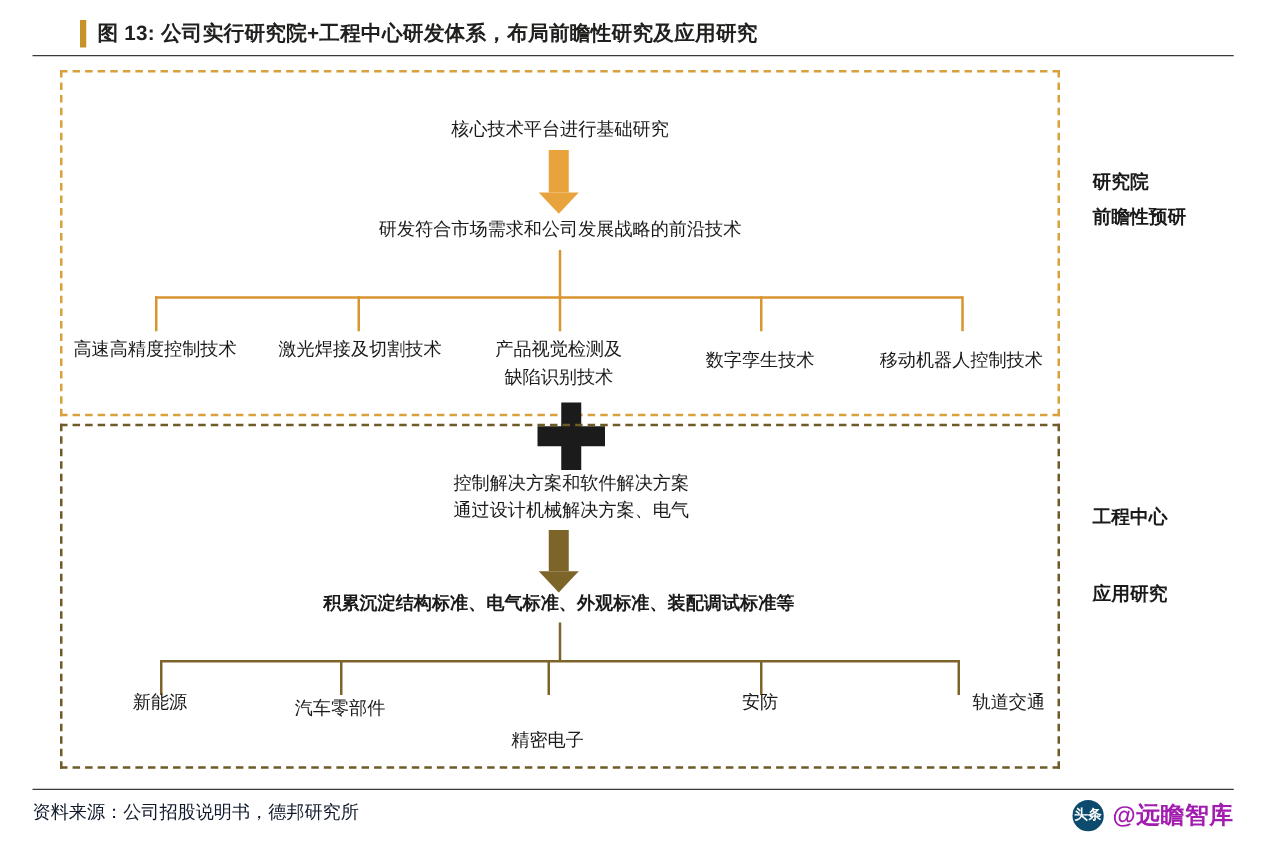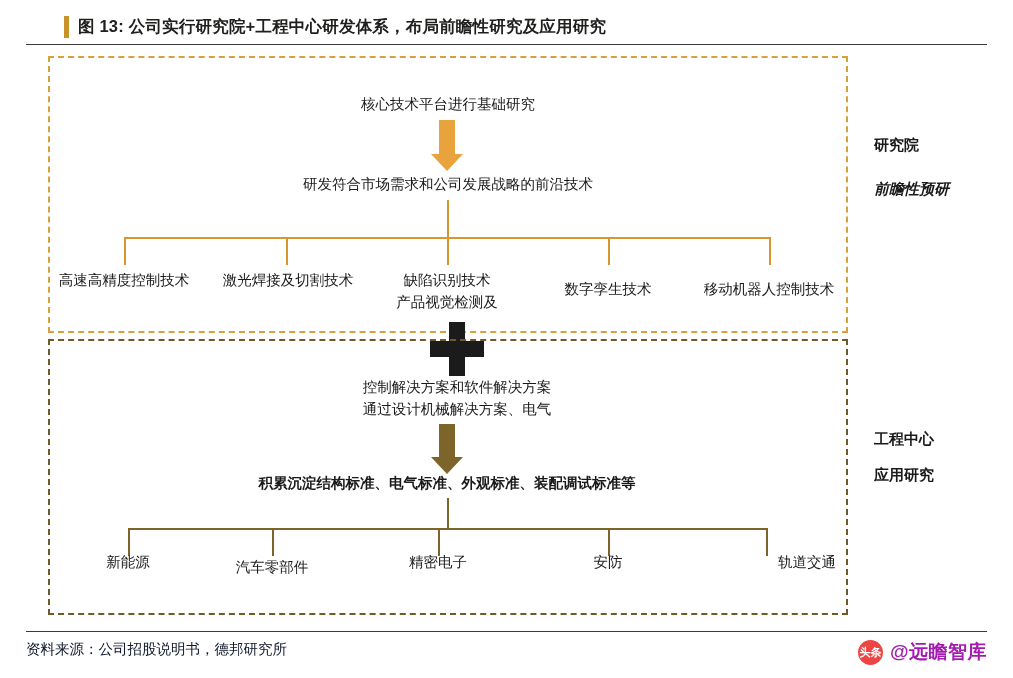--- a/index.html
+++ b/index.html
@@ -73,21 +73,21 @@
     right: 26px;
     top: 639px;
     display: flex;
     align-items: center;
     gap: 7px;
   }
   .wm-badge {
     width: 25px;
     height: 25px;
     border-radius: 50%;
-    background: #ef4444;
+    background: #0c4a6e;
     color: #ffffff;
     font-size: 11px;
     font-weight: bold;
     display: flex;
     align-items: center;
     justify-content: center;
     line-height: 1;
   }
   .wm-text {
     font-size: 19px;
@@ -120,22 +120,22 @@
   
   .side-label {
     position: absolute;
     font-size: 15px;
     font-weight: bold;
     color: #1a1a1a;
     white-space: nowrap;
     text-align: center;
   }
   .side-upper-1 { left: 874px; top: 136px; }
-  .side-upper-2 { left: 874px; top: 180px; font-style: italic; }
-  .side-lower-1 { left: 874px; top: 430px; }
+  .side-upper-2 { left: 874px; top: 164px; }
+  .side-lower-1 { left: 874px; top: 404px; }
   .side-lower-2 { left: 874px; top: 466px; }
 
   
   .node {
     position: absolute;
     font-size: 14.5px;
     color: #1a1a1a;
     text-align: center;
     line-height: 1.45;
     white-space: nowrap;
@@ -216,22 +216,22 @@
 <div class="hline c-orange" style="left:124px; top:237px; width:646px;"></div>
 <div class="vline c-orange" style="left:124px; top:237px; height:28px;"></div>
 <div class="vline c-orange" style="left:286px; top:237px; height:28px;"></div>
 <div class="vline c-orange" style="left:447px; top:237px; height:28px;"></div>
 <div class="vline c-orange" style="left:608px; top:237px; height:28px;"></div>
 <div class="vline c-orange" style="left:769px; top:237px; height:28px;"></div>
 
 <div class="node" style="left:34px; top:270px; width:180px;">高速高精度控制技术</div>
 <div class="node" style="left:198px; top:270px; width:180px;">激光焊接及切割技术</div>
 <div class="node" style="left:372px; top:270px; width:150px; line-height:1.5;">
+  <div>产品视觉检测及</div>
   <div>缺陷识别技术</div>
-  <div>产品视觉检测及</div>
 </div>
 <div class="node" style="left:533px; top:279px; width:150px;">数字孪生技术</div>
 <div class="node" style="left:684px; top:279px; width:170px;">移动机器人控制技术</div>
 
 <div class="plus">
   <div class="bar-h"></div>
   <div class="bar-v"></div>
 </div>
 
 <div class="box-lower"></div>
@@ -254,21 +254,21 @@
 <div class="vline c-brown" style="left:447px; top:498px; height:30px;"></div>
 <div class="hline c-brown" style="left:128px; top:528px; width:640px;"></div>
 <div class="vline c-brown" style="left:128px; top:528px; height:28px;"></div>
 <div class="vline c-brown" style="left:272px; top:528px; height:28px;"></div>
 <div class="vline c-brown" style="left:438px; top:528px; height:28px;"></div>
 <div class="vline c-brown" style="left:608px; top:528px; height:28px;"></div>
 <div class="vline c-brown" style="left:766px; top:528px; height:28px;"></div>
 
 <div class="node" style="left:58px; top:552px; width:140px;">新能源</div>
 <div class="node" style="left:202px; top:557px; width:140px;">汽车零部件</div>
-<div class="node" style="left:368px; top:552px; width:140px;">精密电子</div>
+<div class="node" style="left:368px; top:584px; width:140px;font-family:Liberation Mono, monospace;">精密电子</div>
 <div class="node" style="left:538px; top:552px; width:140px;">安防</div>
 <div class="node" style="left:696px; top:552px; width:140px;text-align:right;">轨道交通</div>
 
 <div class="rule-bottom"></div>
 <div class="source-text">资料来源：公司招股说明书，德邦研究所</div>
 <div class="watermark">
   <div class="wm-badge">头条</div>
   <div class="wm-text">@远瞻智库</div>
 </div>
 

